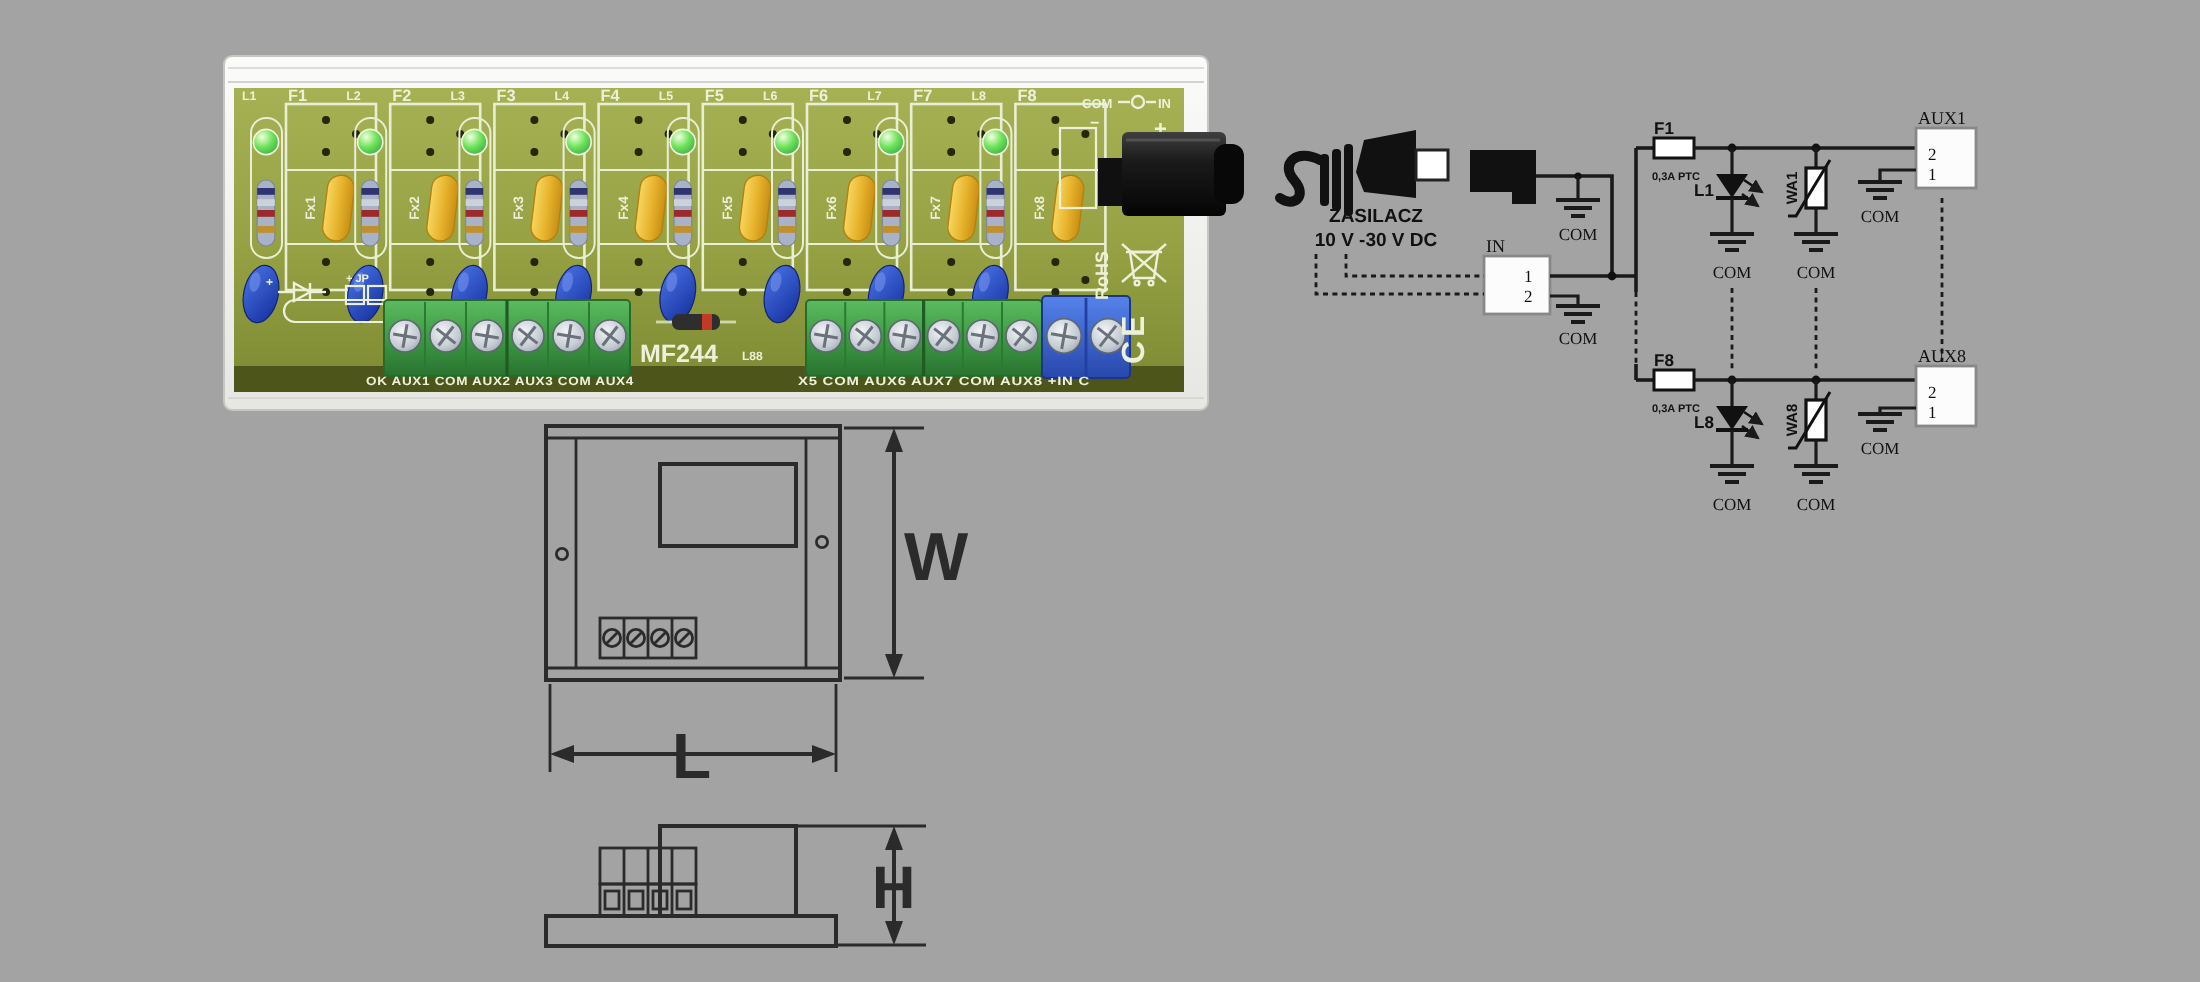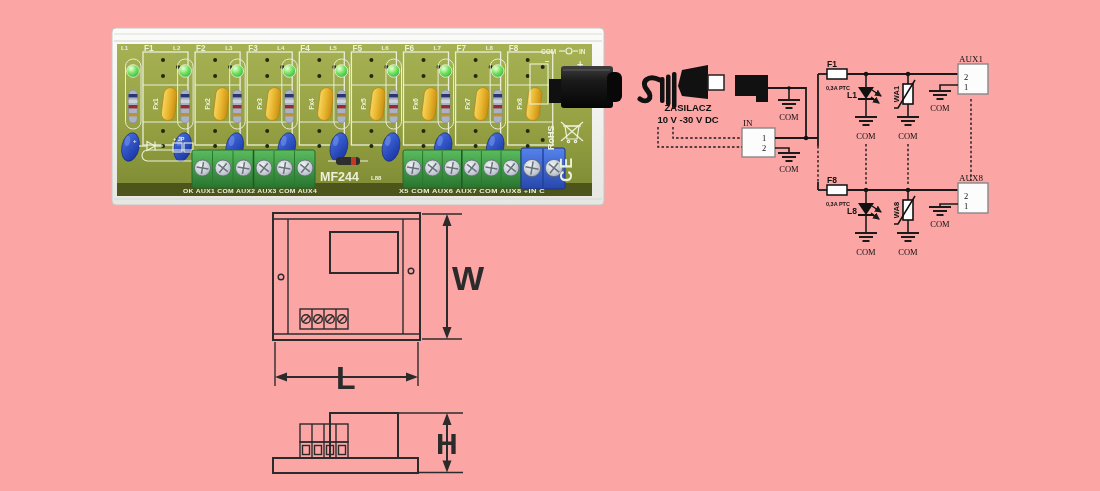--- a/index.html
+++ b/index.html
@@ -1,16 +1,16 @@
 <!DOCTYPE html>
 <html><head>
 <meta charset="utf-8">
 <style>
   html,body{margin:0;padding:0;background:#fff;}
-  #stage{position:relative;width:1100px;height:491px;background:#fca5a5;overflow:hidden;}
+  #stage{position:relative;width:1100px;height:491px;background:#a3a3a3;overflow:hidden;}
   svg text{user-select:none;}
   .silk{fill:#edf1da;font-family:"Liberation Sans",sans-serif;font-weight:bold;}
   .sch-s{font-family:"Liberation Sans",sans-serif;font-weight:bold;fill:#111;}
   .sch-f{font-family:"Liberation Serif",serif;fill:#111;}
   .dimtxt{font-family:"Liberation Sans",sans-serif;font-weight:bold;fill:#2b2b2b;}
   .wire{stroke:#1a1a1a;stroke-width:1.8;fill:none;}
   .wire2{stroke:#1a1a1a;stroke-width:1.6;fill:none;}
   .dash{stroke:#1a1a1a;stroke-width:1.4;fill:none;stroke-dasharray:2.5 2.2;}
   .gnd{stroke:#1a1a1a;stroke-width:2;fill:none;}
   .dline{stroke:#2b2b2b;stroke-width:2;fill:none;}

